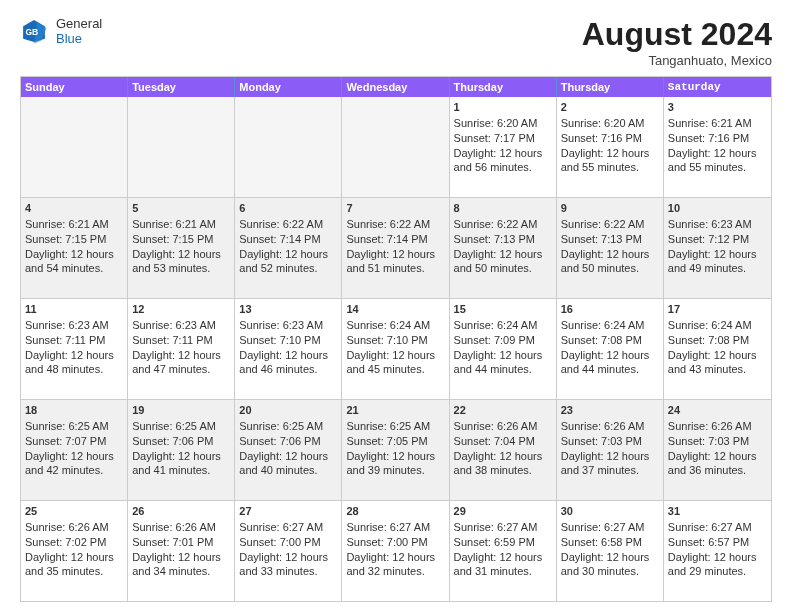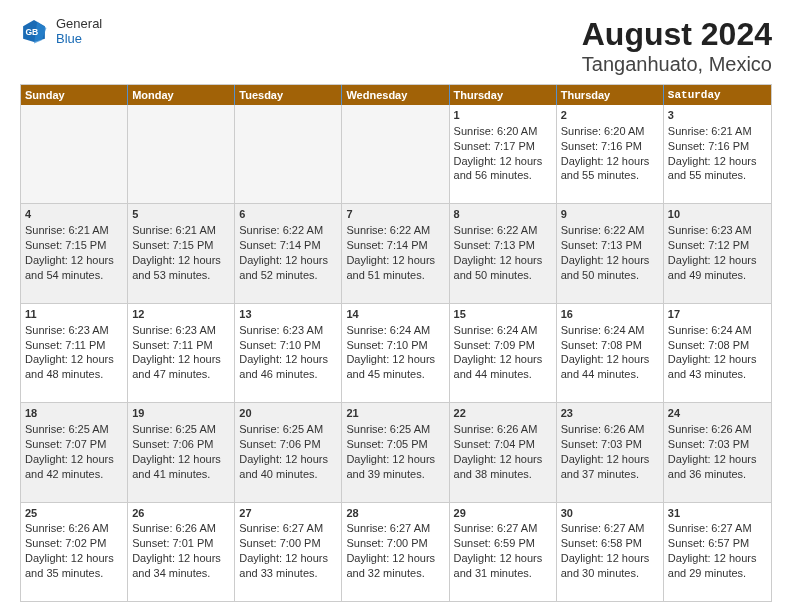--- a/index.html
+++ b/index.html
@@ -42,33 +42,33 @@
     }
     .title-block {
       text-align: right;
     }
     .month-year {
       font-size: 32px;
       font-weight: bold;
       color: #222;
     }
     .location {
-      font-size: 20px;
+      font-size: 13px;
       color: #444;
     }
     .calendar {
       flex: 1;
       display: flex;
       flex-direction: column;
       border: 1px solid #ccc;
     }
     .cal-header {
       display: grid;
       grid-template-columns: repeat(7, 1fr);
-      background: #a16207;
+      background: #8b5cf6;
     }
     .cal-header-cell {
       color: #fff;
       font-size: 11px;
       font-weight: bold;
       padding: 4px 4px;
       text-align: left;
       border-right: 1px solid #5590cc;
     }
     .cal-header-cell:last-child { border-right: none; font-family: Liberation Mono, monospace; }
@@ -126,22 +126,22 @@
     </div>
     <div class="title-block">
       <div class="month-year">August 2024</div>
       <div class="location">Tanganhuato, Mexico</div>
     </div>
   </div>
 
   <div class="calendar">
     <div class="cal-header">
     <div class="cal-header-cell">Sunday</div>
+        <div class="cal-header-cell">Tuesday</div>
         <div class="cal-header-cell">Monday</div>
-        <div class="cal-header-cell">Tuesday</div>
         <div class="cal-header-cell">Wednesday</div>
         <div class="cal-header-cell">Thursday</div>
         <div class="cal-header-cell">Thursday</div>
         <div class="cal-header-cell">Saturday</div>
       </div>
     <div class="cal-body">
     <div class="cal-row">
           <div class="cal-cell empty"></div>
           <div class="cal-cell empty"></div>
           <div class="cal-cell empty"></div>

